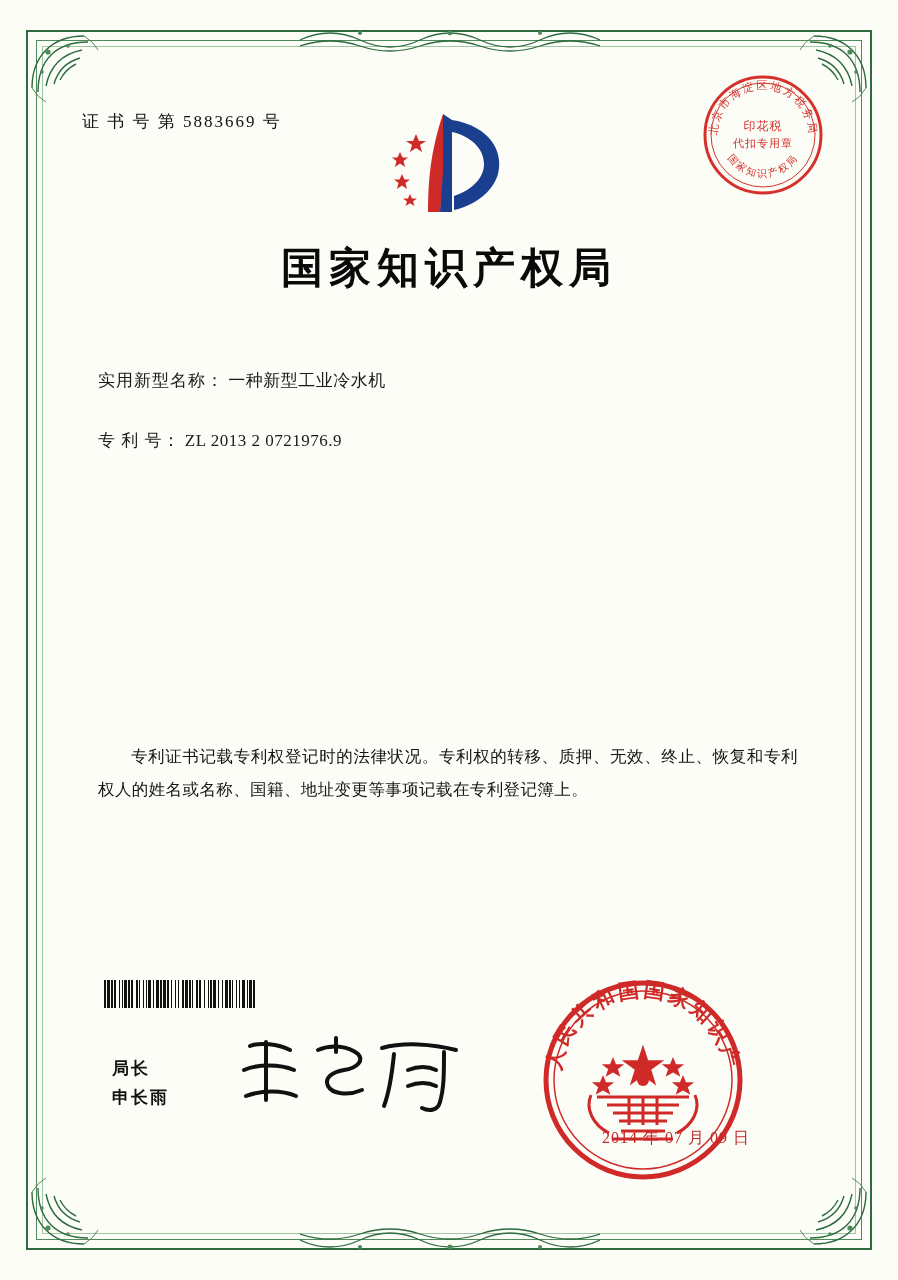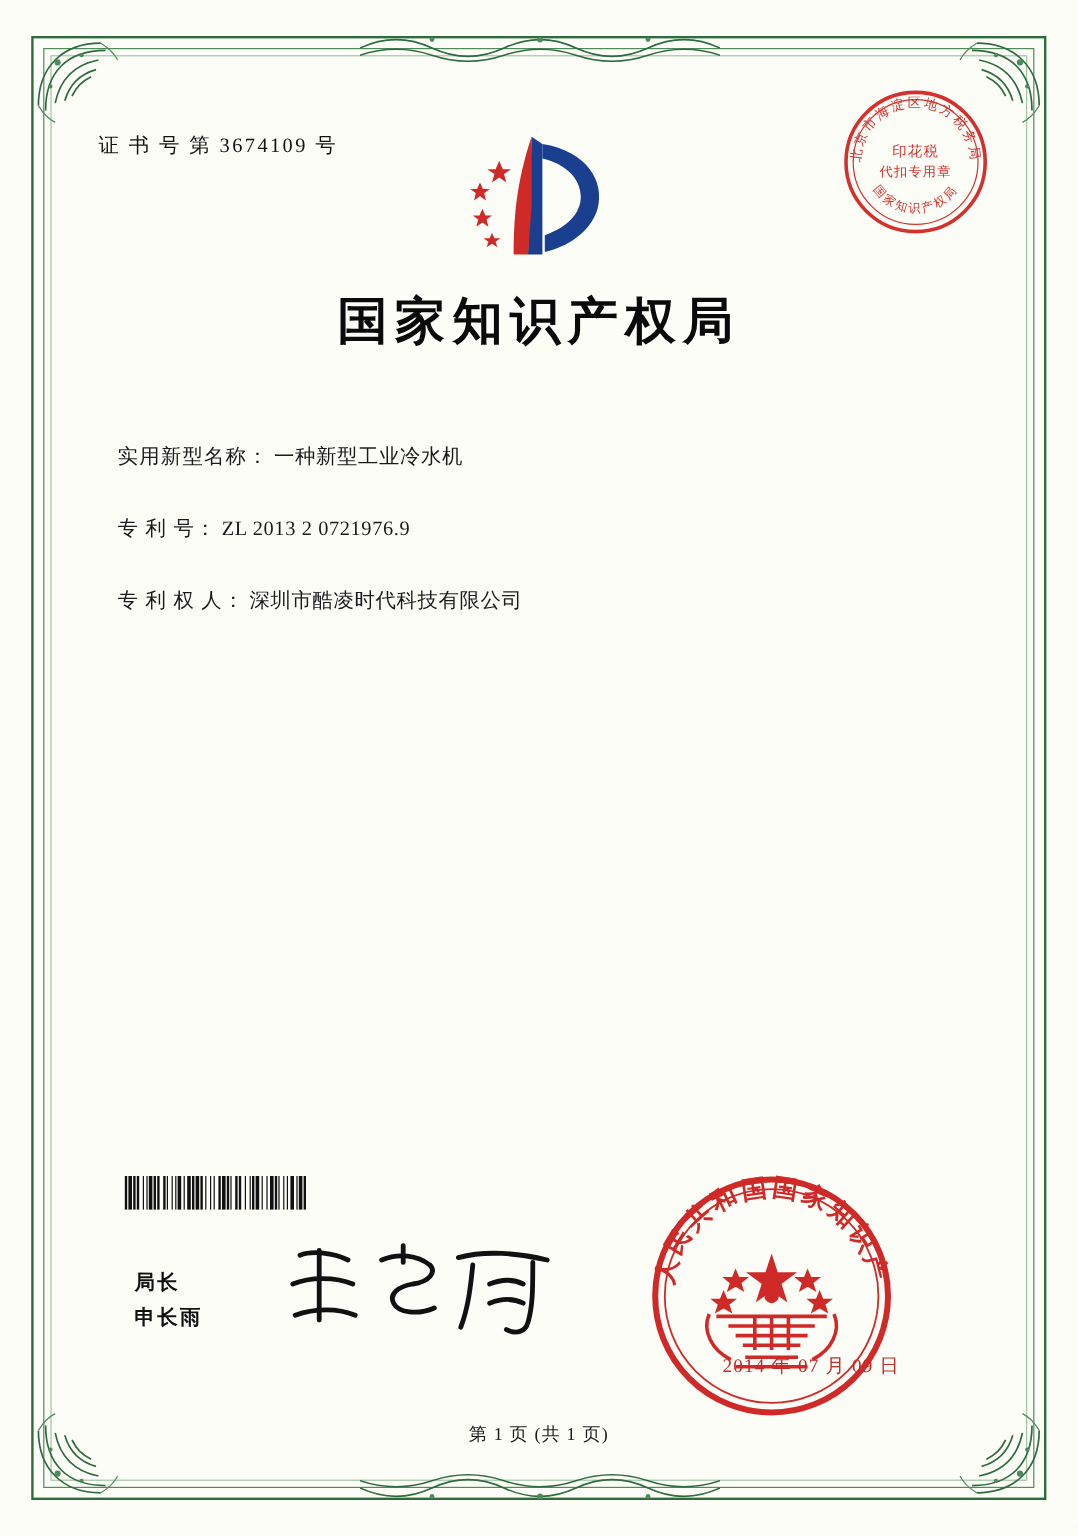--- a/index.html
+++ b/index.html
@@ -313,21 +313,21 @@
         <path d="M0 20 q30 -10 60 0 q30 10 60 0 q30 -10 60 0 q30 10 60 0 q30 -10 60 0"></path>
       </g>
       <g fill="#4f8a5b">
         <circle cx="60" cy="7" r="2"></circle>
         <circle cx="150" cy="7" r="2.4"></circle>
         <circle cx="240" cy="7" r="2"></circle>
       </g>
     </svg>
   </div>
 
-  <div class="cert-number">证 书 号 第 3674109 号</div>
+  <div class="cert-number">证 书 号 第 5883669 号</div>
 
   <div class="logo">
     <svg width="130" height="106" viewBox="0 0 130 106">
 
       <path d="M72 8 C110 14 124 40 118 62 C112 82 92 94 74 98 L74 84 C92 78 104 66 104 52 C104 36 90 24 72 20 Z" fill="#1b3f8f"></path>
 
       <path d="M63 2 L72 8 L72 100 L60 100 Z" fill="#1b3f8f"></path>
       <path d="M60 100 L48 100 C48 72 50 40 63 2 L63 60 Z" fill="#cf2a28"></path>
 
       <g fill="#cf2a28">
@@ -362,27 +362,24 @@
 
   <div class="fields">
     <div class="field-row">
       <span class="field-label">实用新型名称：</span>
       <span class="field-value">一种新型工业冷水机</span>
     </div>
     <div class="field-row">
       <span class="field-label">专    利    号：</span>
       <span class="field-value">ZL 2013 2 0721976.9</span>
     </div>
-    <div class="field-row">
-      <span class="field-label">专  利  权  人：</span>
-      <span class="field-value">深圳市酷凌时代科技有限公司</span>
-    </div>
   </div>
 
   <div class="body-text">
+    <p>专利证书记载专利权登记时的法律状况。专利权的转移、质押、无效、终止、恢复和专利权人的姓名或名称、国籍、地址变更等事项记载在专利登记簿上。</p>
   </div>
 
   <div class="barcode" id="barcode">
       <i style="width: 2px; background: rgb(17, 17, 17);"></i>
       <i style="width: 1px; background: transparent;"></i>
       <i style="width: 3px; background: rgb(17, 17, 17);"></i>
       <i style="width: 1px; background: transparent;"></i>
       <i style="width: 2px; background: rgb(17, 17, 17);"></i>
       <i style="width: 1px; background: transparent;"></i>
       <i style="width: 2px; background: rgb(17, 17, 17);"></i>
@@ -521,15 +518,14 @@
           <path d="M-22 40 L22 40"></path>
           <path d="M-30 48 L30 48"></path>
         </g>
       </g>
       <circle cx="105" cy="105" r="6" fill="#cf2a28"></circle>
     </svg>
   </div>
 
   <div class="seal-date">2014 年 07 月 09 日</div>
 
-  <div class="footer">第 1 页 (共 1 页)</div>
 
 </div>
 
 </body></html>

